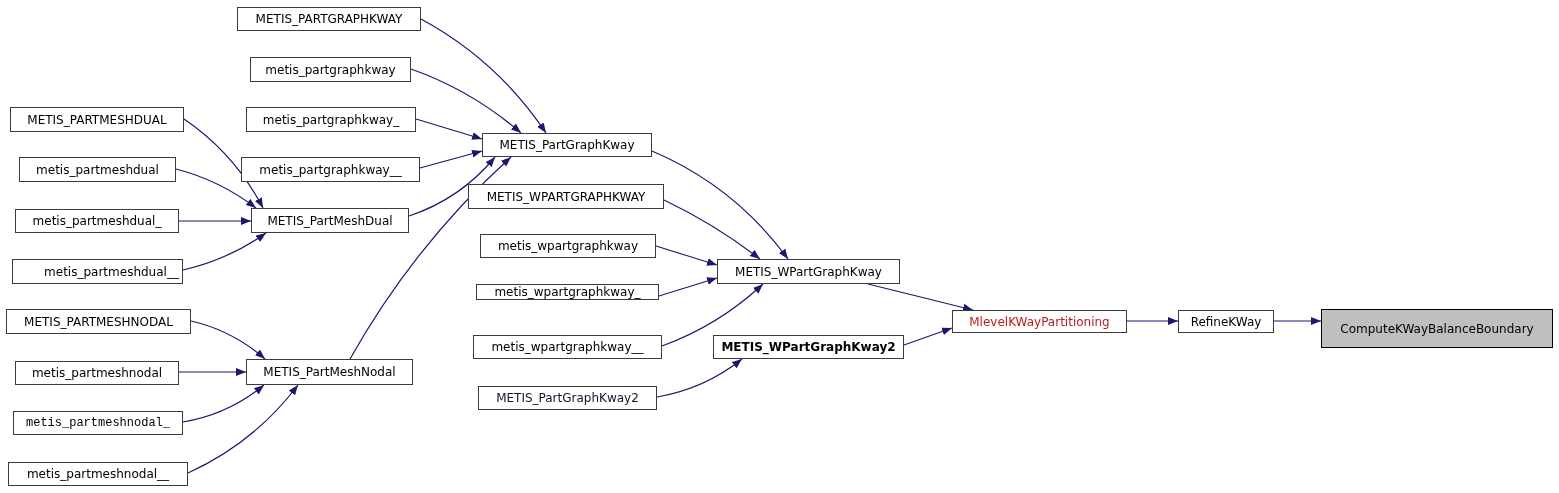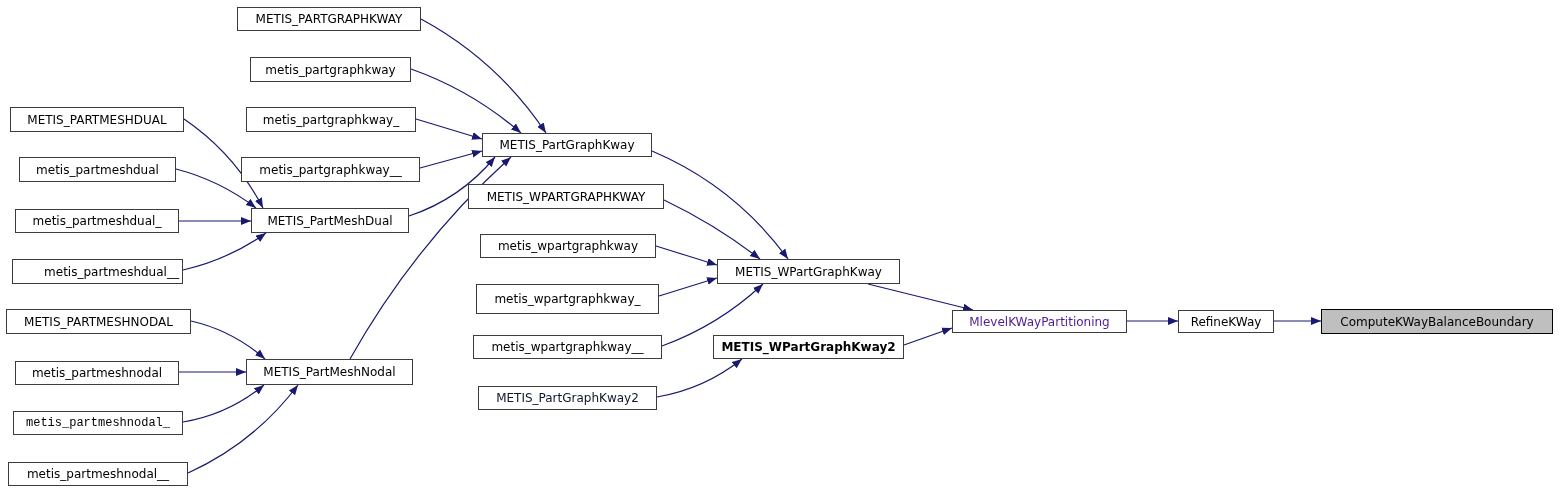--- a/index.html
+++ b/index.html
@@ -109,38 +109,38 @@
       </div>
       <div class="node" style="left: 482px; top: 133px; width: 170px; height: 24px; background: rgb(255, 255, 255); border: 1.4px solid rgb(60, 60, 60); color: rgb(0, 0, 0);">
         <span>METIS_PartGraphKway</span>
       </div>
       <div class="node" style="left: 468px; top: 184px; width: 196px; height: 25px; background: rgb(255, 255, 255); border: 1.4px solid rgb(60, 60, 60); color: rgb(0, 0, 0);">
         <span>METIS_WPARTGRAPHKWAY</span>
       </div>
       <div class="node" style="left: 480px; top: 234px; width: 176px; height: 24px; background: rgb(255, 255, 255); border: 1.4px solid rgb(60, 60, 60); color: rgb(0, 0, 0);">
         <span>metis_wpartgraphkway</span>
       </div>
-      <div class="node" style="left: 476px; top: 284px; width: 183px; height: 30px; background: rgb(255, 255, 255); border: 1.4px solid rgb(60, 60, 60); color: rgb(0, 0, 0);">
+      <div class="node" style="left: 476px; top: 284px; width: 183px; height: 16px; background: rgb(255, 255, 255); border: 1.4px solid rgb(60, 60, 60); color: rgb(0, 0, 0);">
         <span>metis_wpartgraphkway_</span>
       </div>
       <div class="node" style="left: 473px; top: 335px; width: 189px; height: 24px; background: rgb(255, 255, 255); border: 1.4px solid rgb(60, 60, 60); color: rgb(0, 0, 0); text-align: right;">
         <span>metis_wpartgraphkway__</span>
       </div>
       <div class="node" style="left: 478px; top: 386px; width: 179px; height: 24px; background: rgb(255, 255, 255); border: 1.4px solid rgb(60, 60, 60); color: #0f172a;">
         <span>METIS_PartGraphKway2</span>
       </div>
       <div class="node" style="left: 717px; top: 259px; width: 183px; height: 25px; background: rgb(255, 255, 255); border: 1.4px solid rgb(60, 60, 60); color: rgb(0, 0, 0);">
         <span>METIS_WPartGraphKway</span>
       </div>
       <div class="node" style="left: 713px; top: 335px; width: 191px; height: 24px; background: rgb(255, 255, 255); border: 1.4px solid rgb(60, 60, 60); color: rgb(0, 0, 0); font-weight: bold;">
         <span>METIS_WPartGraphKway2</span>
       </div>
-      <div class="node" style="left: 952px; top: 310px; width: 175px; height: 23px; background: rgb(255, 255, 255); border: 1.4px solid rgb(60, 60, 60); color: #4c1d95;">
+      <div class="node" style="left: 952px; top: 310px; width: 175px; height: 23px; background: rgb(255, 255, 255); border: 1.4px solid rgb(60, 60, 60); color: #b91c1c;">
         <span>MlevelKWayPartitioning</span>
       </div>
       <div class="node" style="left: 1178px; top: 310px; width: 96px; height: 23px; background: rgb(255, 255, 255); border: 1.4px solid rgb(60, 60, 60); color: rgb(0, 0, 0);">
         <span>RefineKWay</span>
       </div>
-      <div class="node" style="left: 1321px; top: 309px; width: 232px; height: 25px; background: rgb(191, 191, 191); border: 1.4px solid rgb(0, 0, 0); color: rgb(0, 0, 0); cursor: default;">
+      <div class="node" style="left: 1321px; top: 309px; width: 232px; height: 39px; background: rgb(191, 191, 191); border: 1.4px solid rgb(0, 0, 0); color: rgb(0, 0, 0); cursor: default;">
         <span>ComputeKWayBalanceBoundary</span>
       </div>
     </div>
 </div>
 
 </body></html>

